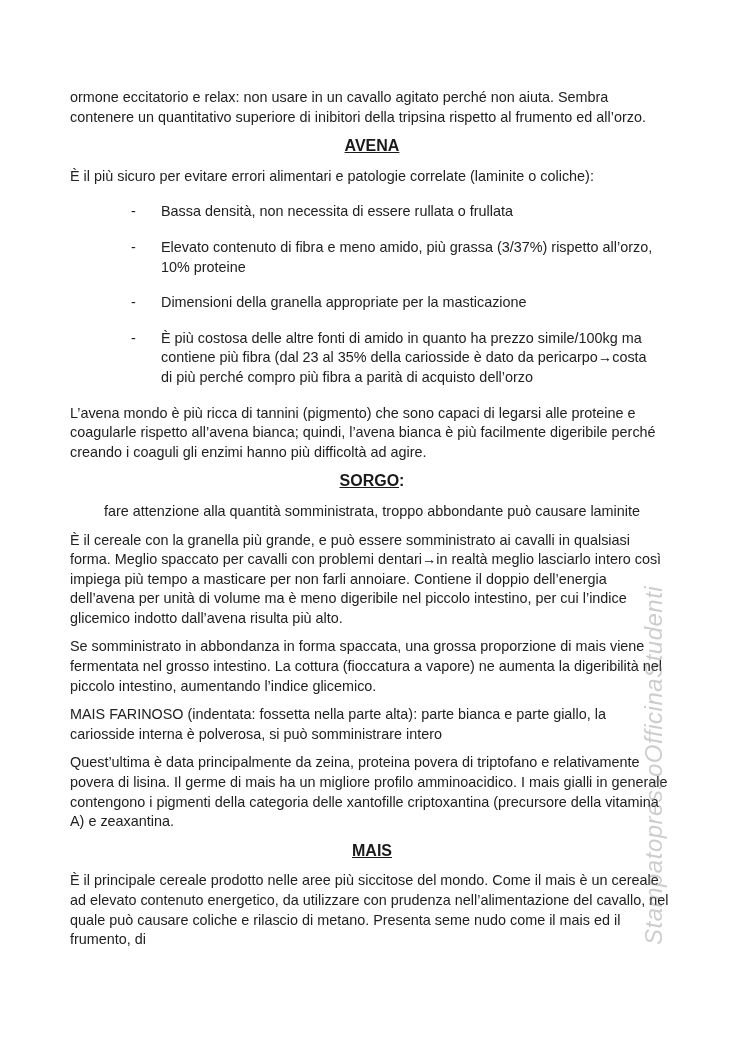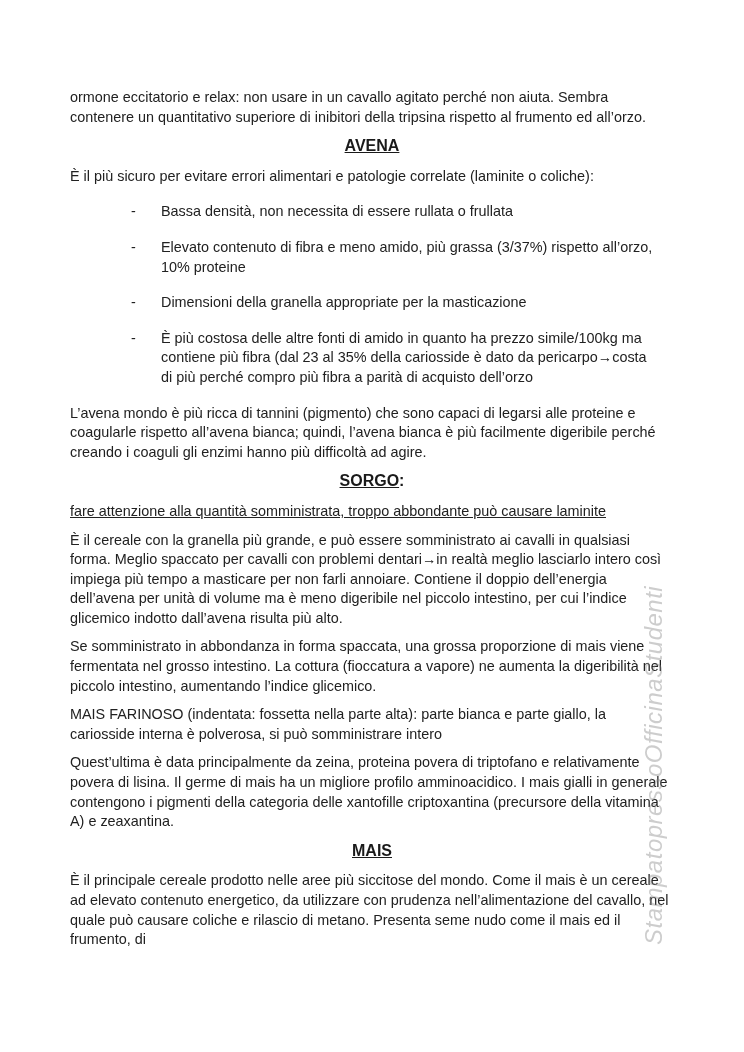--- a/index.html
+++ b/index.html
@@ -20,21 +20,21 @@
   h2.heading {
     font-size: 16px;
     font-weight: bold;
     text-align: center;
     margin: 9px 0 11px 0;
     color: #1a1a1a;
   }
   h2.heading .u { text-decoration: underline; text-align: right; }
   .gap-lg { margin-top: 30px; }
   .gap-md { margin-top: 26px; }
-  .subtitle { text-align: left; margin: 0 0 9px 0; text-decoration: underline; }
+  .subtitle { text-align: center; margin: 0 0 9px 0; }
   ul.dash-list {
     list-style: none;
     margin: 0 0 9px 0;
     padding: 0 0 0 75px;
   }
   ul.dash-list li { position: relative; margin: 16px; }
   ul.dash-list li::before {
     content: "-";
     position: absolute;
     left: -30px;

